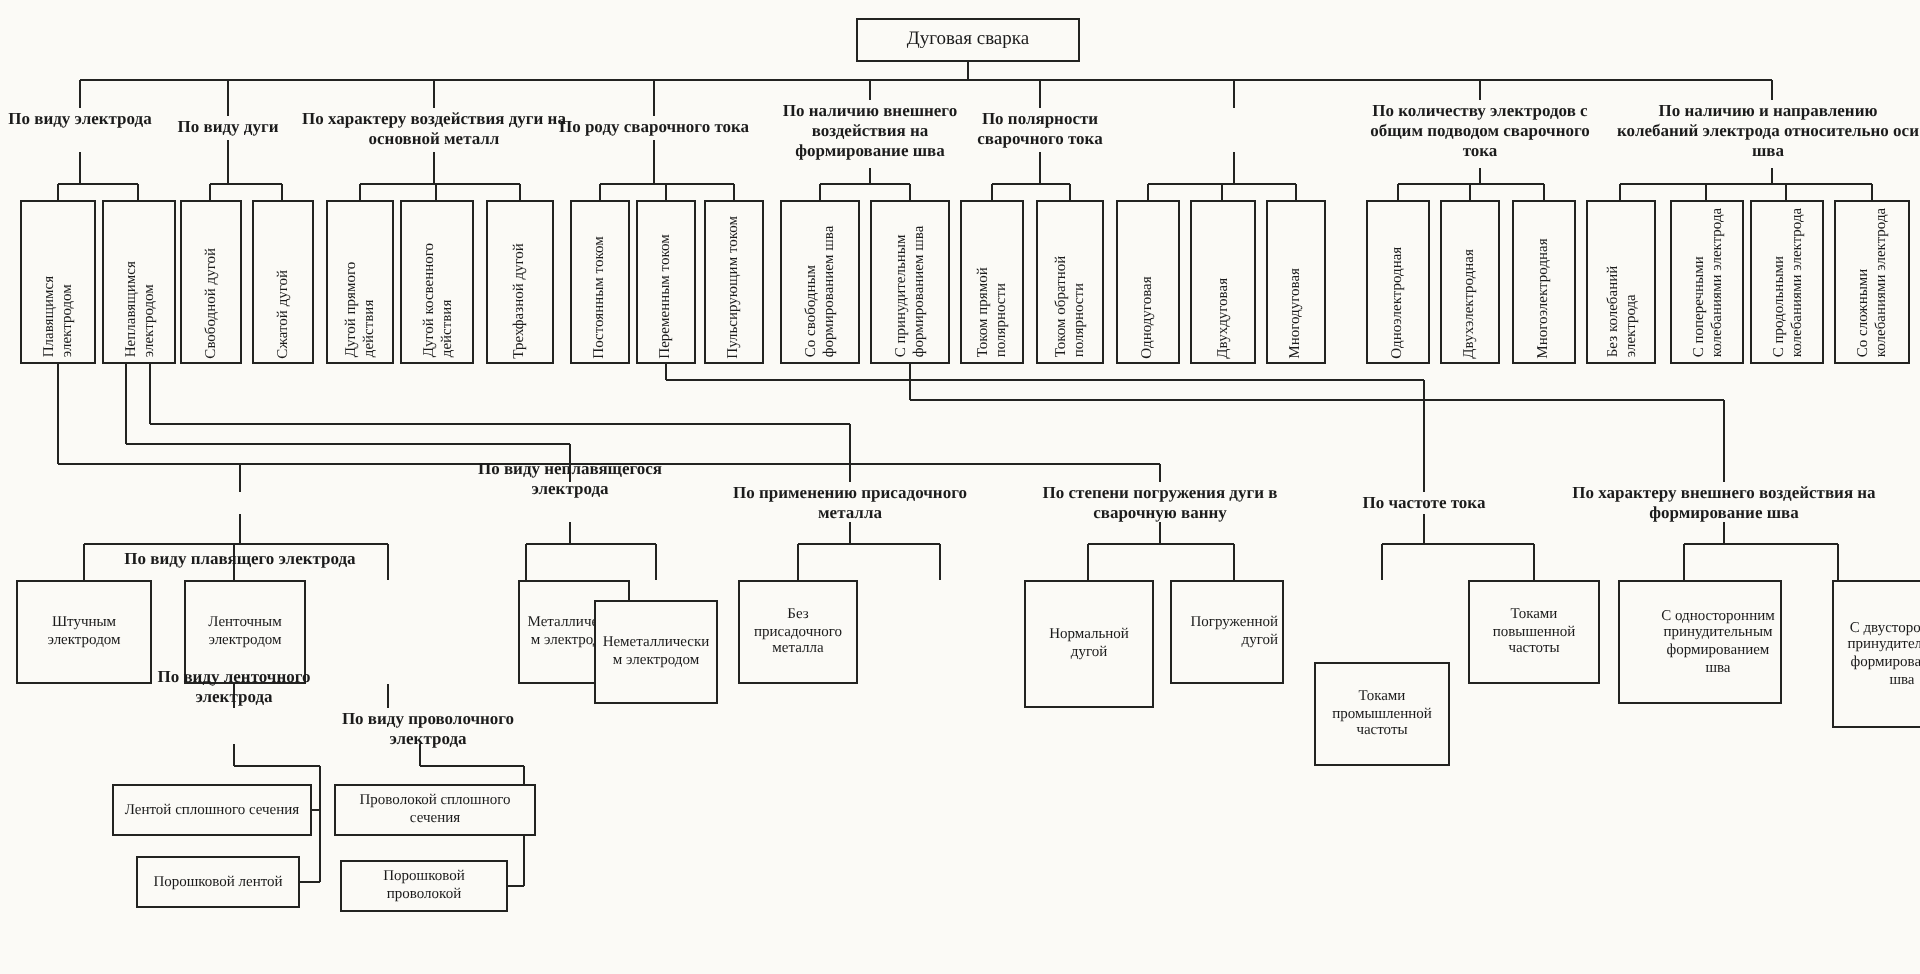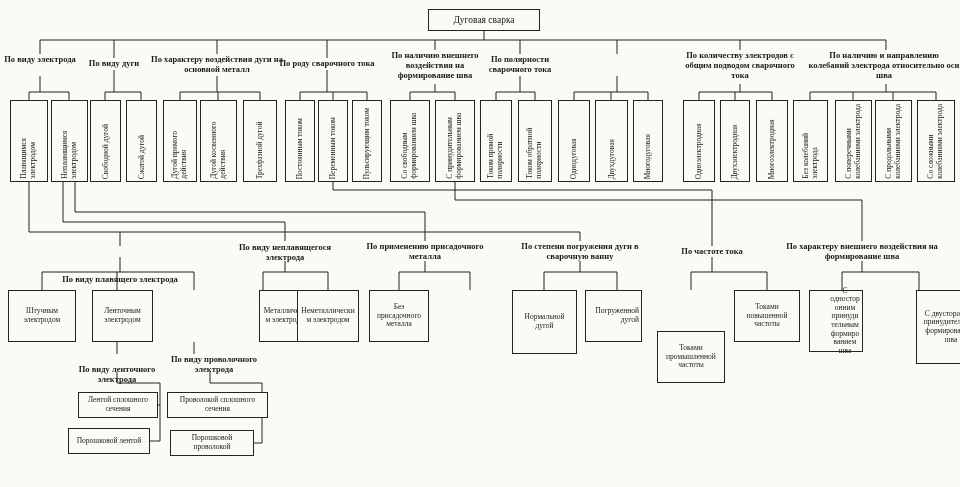--- a/index.html
+++ b/index.html
@@ -144,39 +144,39 @@
       <span>С поперечными колебаниями электрода</span>
     </div>
   <div class="node vnode" style="left:875px;width:37px;">
       <span>С продольными колебаниями электрода</span>
     </div>
   <div class="node vnode" style="left:917px;width:38px;">
       <span>Со сложными колебаниями электрода</span>
     </div>
 
   <div class="hdr" style="left:50px;top:246px;width:140px;margin-top:28px;">По виду плавящего электрода</div>
-  <div class="hdr" style="left:230px;top:242px;width:110px;text-align:center;">По виду неплавящегося электрода</div>
+  <div class="hdr" style="left:230px;top:229px;width:110px;text-align:center;">По виду неплавящегося электрода</div>
   <div class="hdr" style="left:365px;top:241px;width:120px;">По применению присадочного металла</div>
   <div class="hdr" style="left:515px;top:241px;width:130px;">По степени погружения дуги в сварочную ванну</div>
   <div class="hdr" style="left:667px;top:246px;width:90px;">По частоте тока</div>
   <div class="hdr" style="left:782px;top:241px;width:160px;">По характеру внешнего воздействия на формирование шва</div>
 
   <div class="node hnode" style="left:8px;top:290px;width:68px;height:52px;">Штучным электродом</div>
   <div class="node hnode" style="left:92px;top:290px;width:61px;height:52px;">Ленточным электродом</div>
   <div class="node hnode" style="left:235px;top:290px;width:56px;height:52px;margin-left:24px;">Металлическим электродом</div>
-  <div class="node hnode" style="left:297px;top:290px;width:62px;height:52px;">Неметаллическим электродом</div>
+  <div class="node hnode" style="left:297px;top:300px;width:62px;height:52px;">Неметаллическим электродом</div>
   <div class="node hnode" style="left:369px;top:290px;width:60px;height:52px;">Без присадочного металла</div>
   <div class="node hnode" style="left:512px;top:290px;width:65px;height:64px;text-align:center;">Нормальной дугой</div>
   <div class="node hnode" style="left:585px;top:290px;width:57px;height:52px;text-align:right;">Погруженной дугой</div>
   <div class="node hnode" style="left:657px;top:290px;width:68px;height:52px;margin-top:41px;">Токами промышленной частоты</div>
   <div class="node hnode" style="left:734px;top:290px;width:66px;height:52px;">Токами повышенной частоты</div>
-  <div class="node hnode" style="left:809px;top:290px;width:54px;height:62px;padding-left:20px;">С односторонним принудительным формированием шва</div>
+  <div class="node hnode" style="left:809px;top:290px;width:82px;height:62px;padding-left:20px;">С односторонним принудительным формированием шва</div>
   <div class="node hnode" style="left:916px;top:290px;width:70px;height:74px;">С двусторонним принудительным формированием шва</div>
 
-  <div class="hdr" style="left:69px;top:364px;width:96px;">По виду ленточного электрода</div>
+  <div class="hdr" style="left:69px;top:333px;width:96px;">По виду ленточного электрода</div>
   <div class="hdr" style="left:166px;top:354px;width:96px;">По виду проволочного электрода</div>
 
-  <div class="node hnode" style="left:78px;top:392px;width:80px;height:26px;">Лентой сплошного сечения</div>
+  <div class="node hnode" style="left:56px;top:392px;width:100px;height:26px;">Лентой сплошного сечения</div>
   <div class="node hnode" style="left:68px;top:428px;width:82px;height:26px;">Порошковой лентой</div>
   <div class="node hnode" style="left:167px;top:392px;width:101px;height:26px;">Проволокой сплошного сечения</div>
   <div class="node hnode" style="left:170px;top:430px;width:84px;height:26px;">Порошковой проволокой</div>
 
 </div>
 
 </body></html>

